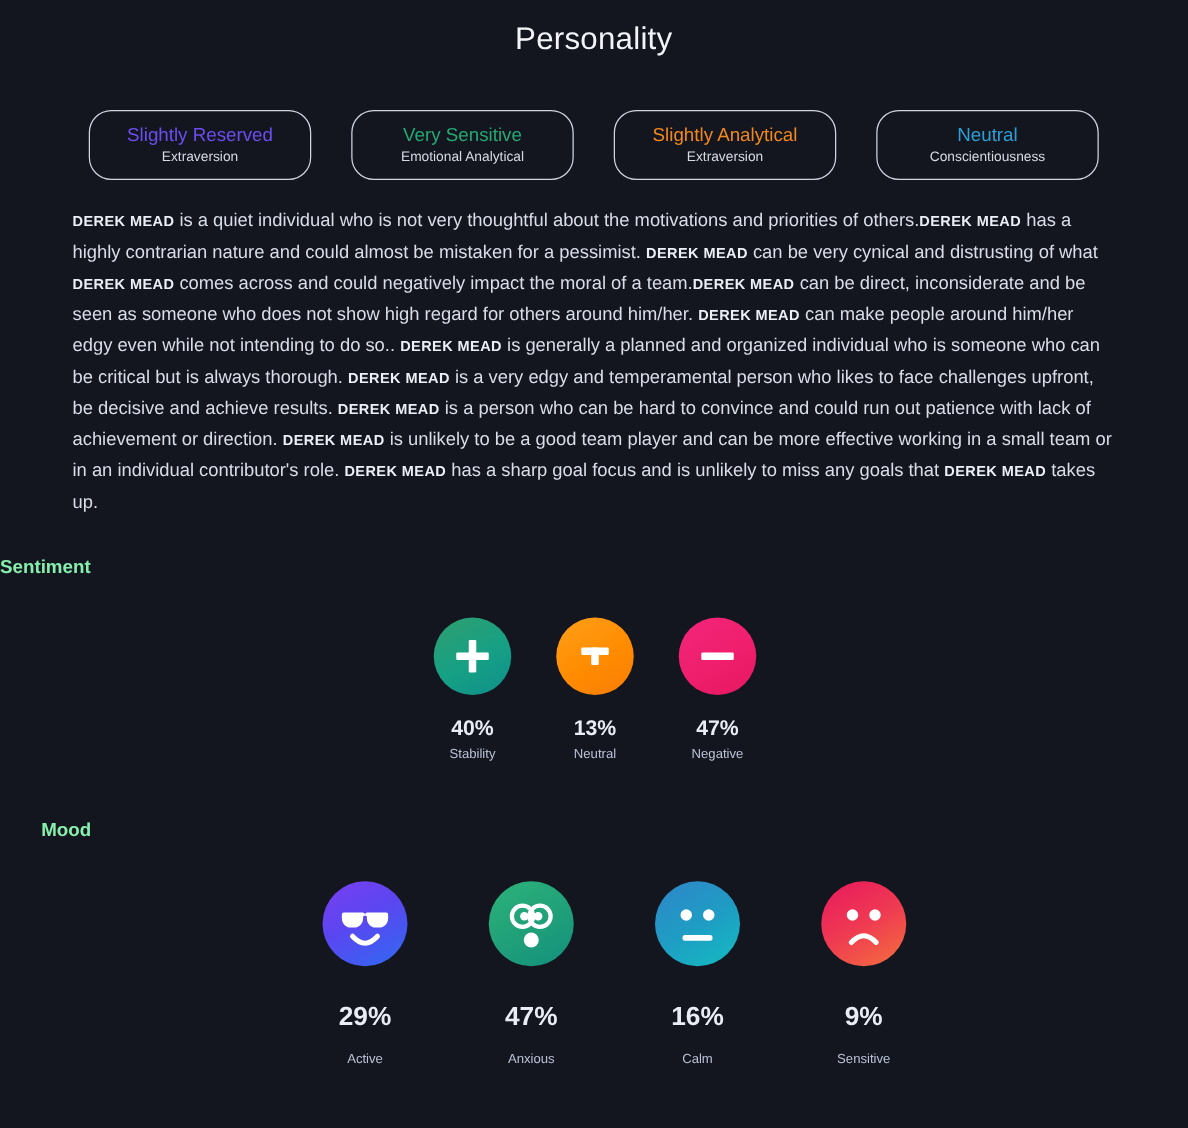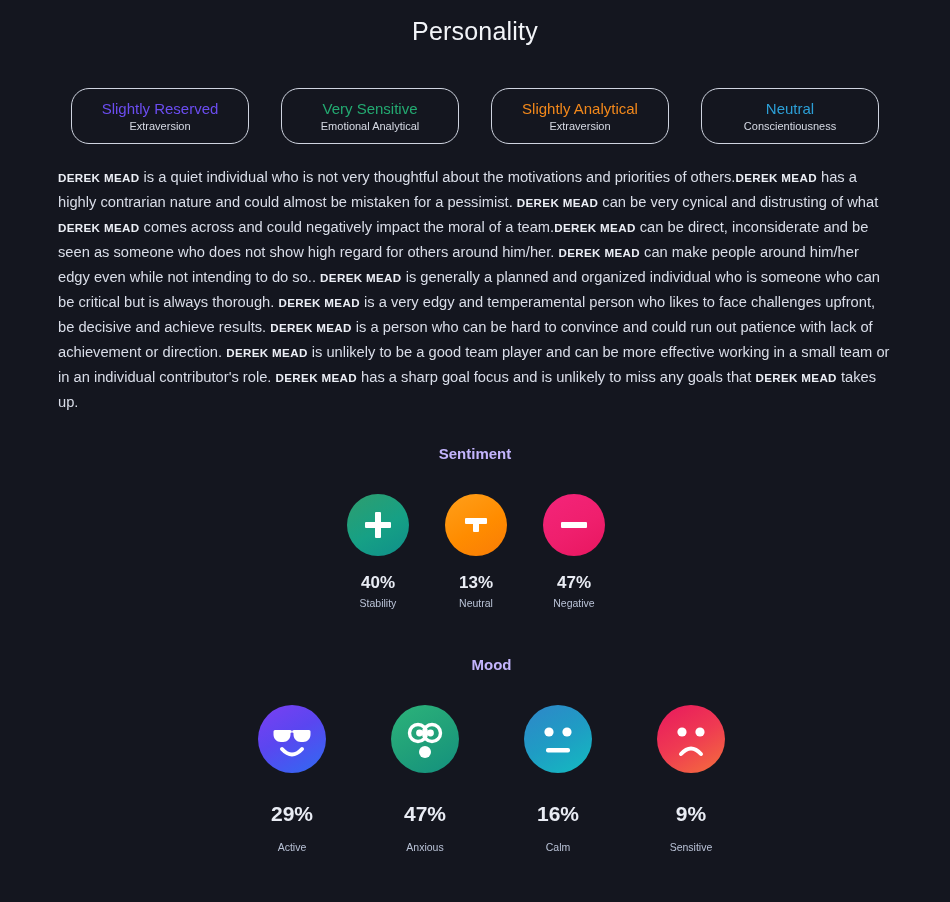--- a/index.html
+++ b/index.html
@@ -27,24 +27,24 @@
   .page-title {
     text-align: center;
     font-size: 25px;
     font-weight: 400;
     color: #f2f4f8;
     letter-spacing: .2px;
     padding-top: 17px;
     margin: 0;
   }
   .section-title {
-    text-align: center;
+    text-align: left;
     font-size: 15px;
     font-weight: 700;
-    color: #c4b5fd;
+    color: #86efac;
     margin: 0;
   }
 
   
   .traits {
     display: flex;
     justify-content: center;
     gap: 32px;
     margin-top: 42px;
   }

